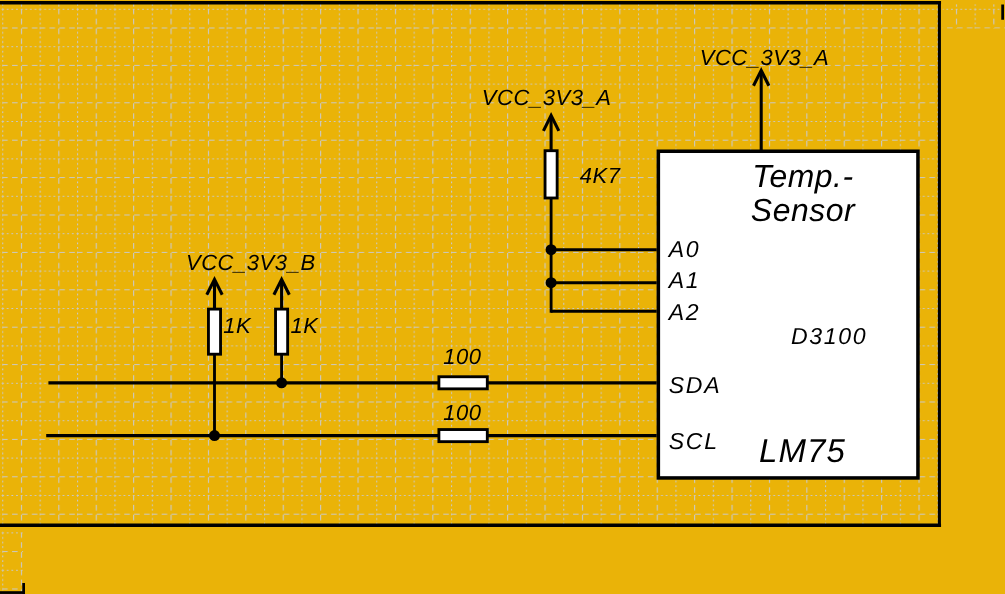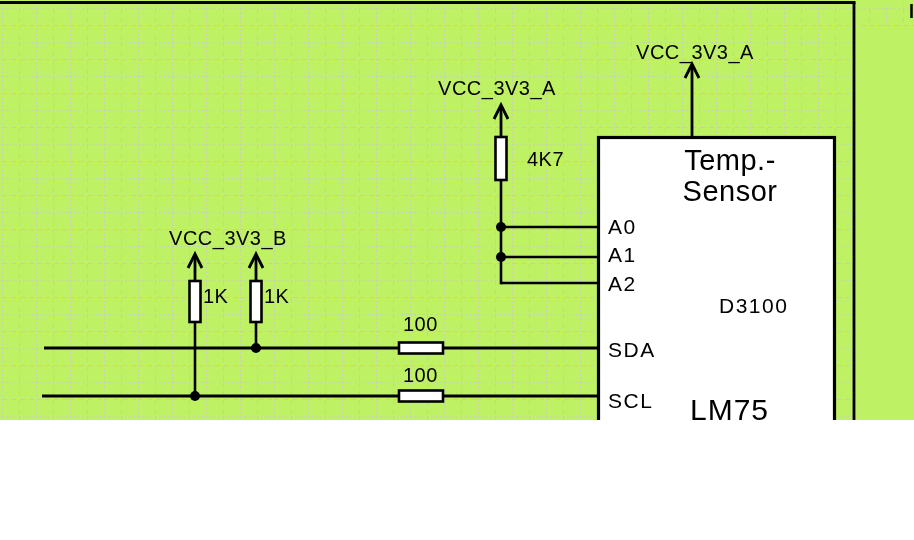--- a/index.html
+++ b/index.html
@@ -1,19 +1,20 @@
 <!DOCTYPE html>
 <html><head>
 <meta charset="utf-8">
 <style>
   html,body { margin:0; padding:0; background:#fff; }
   .screen {
-    position:relative; width:914px; height:420px;
-    background:#bef264; overflow:hidden;
+    position:relative; width:914px; height:540px;
+    background:#eab308; overflow:hidden;
     font-family:"Liberation Sans", sans-serif;
+    font-style:italic;
   }
   svg text { fill:#000; font-family:"Liberation Sans", sans-serif; }
   .s20 { font-size:20px; letter-spacing:0.5px; }
   .s21 { font-size:21px; letter-spacing:1.5px; }
   .s29 { font-size:29px; letter-spacing:0.5px; }
   .s30 { font-size:30px; letter-spacing:1px; }
 </style>
 </head>
 <body>
 

